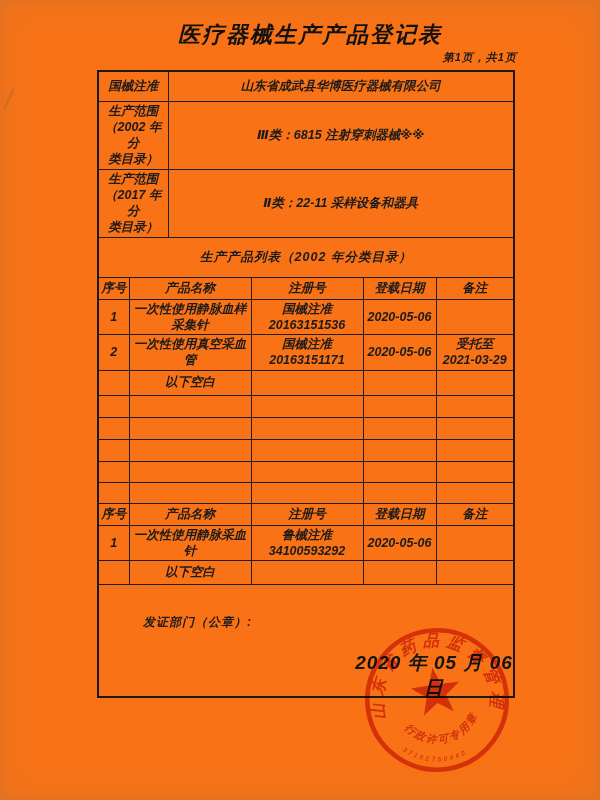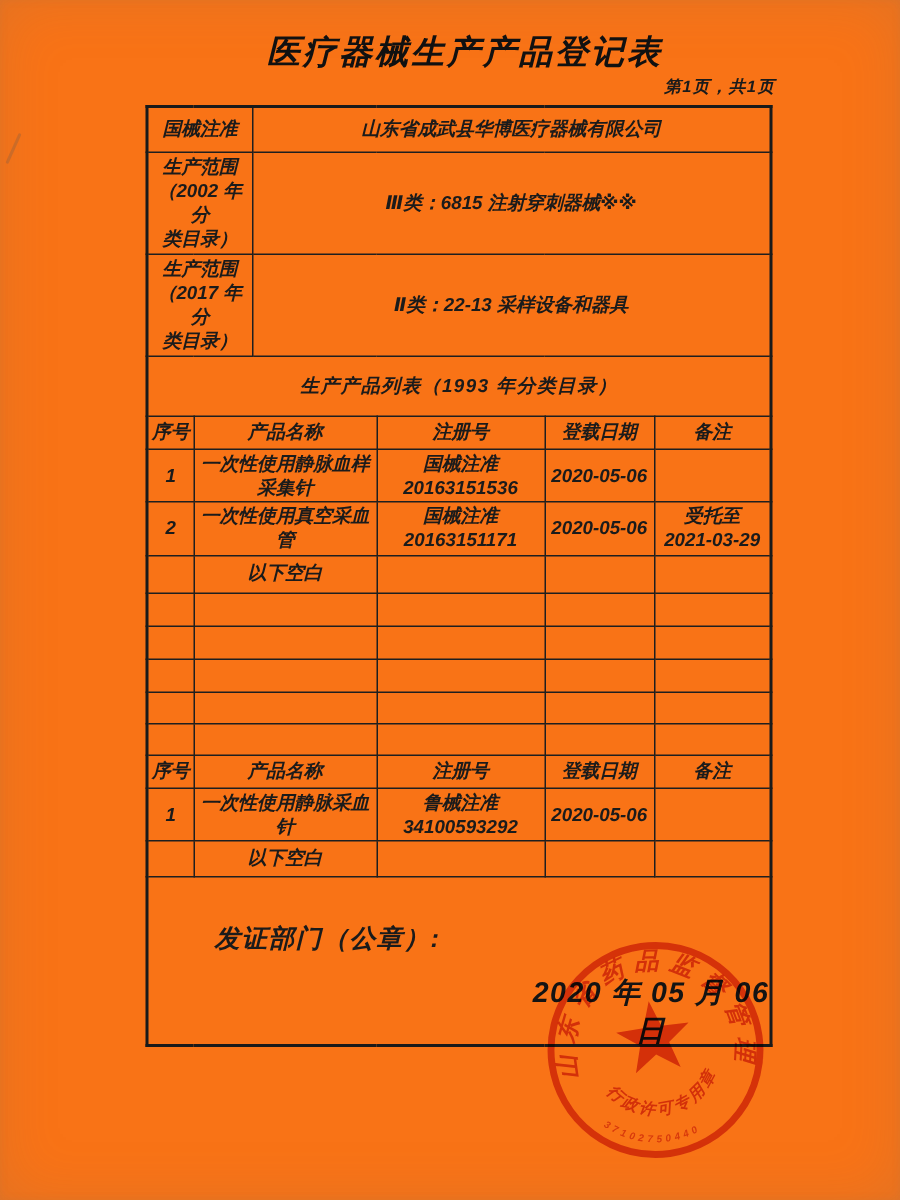--- a/index.html
+++ b/index.html
@@ -40,21 +40,21 @@
     text-align:center;vertical-align:middle;
     white-space:pre-line;line-height:1.3;
     overflow:hidden;
   }
   td.lbl{font-size:12.5px;line-height:1.25;}
   td.val{text-align:left;padding-left:9px;font-size:13px;margin-top:20px;}
   td.section{font-size:13.5px;letter-spacing:1px;}
   td.hdr{font-size:12.5px;}
   td.cell{font-size:12.5px;}
   td.footer-cell{position:relative;padding:0;}
-  .issuer{position:absolute;left:44px;top:30px;font-size:17px;letter-spacing:1px;}
+  .issuer{position:absolute;left:44px;top:30px;font-size:12px;letter-spacing:1px;}
   .issue-date{position:absolute;left:256px;top:66px;font-size:19px;letter-spacing:1px;color:#141414;}
   .stamp{
     position:absolute;left:353px;top:616px;width:168px;height:168px;
     mix-blend-mode:multiply;opacity:.93;
     transform:rotate(-8deg);
     pointer-events:none;
   }
   .stamp svg{display:block;width:100%;height:100%;}
 </style>
 </head>
@@ -85,25 +85,25 @@
       <tr style="height:45px">
         <td class="lbl" colspan="2">生产范围
 （2002 年分
 类目录）</td>
         <td class="val" colspan="4">Ⅲ类：6815 注射穿刺器械※※</td>
       </tr>
       <tr style="height:44px">
         <td class="lbl" colspan="2">生产范围
 （2017 年分
 类目录）</td>
-        <td class="val" colspan="4">Ⅱ类：22-13 采样设备和器具</td>
+        <td class="val" colspan="4">Ⅱ类：22-11 采样设备和器具</td>
       </tr>
 
       <tr style="height:40px">
-        <td class="section" colspan="6">生产产品列表（1993 年分类目录）</td>
+        <td class="section" colspan="6">生产产品列表（2002 年分类目录）</td>
       </tr>
       <tr style="height:22px">
         <td class="hdr">序号</td>
         <td class="hdr" colspan="2">产品名称</td>
         <td class="hdr">注册号</td>
         <td class="hdr">登载日期</td>
         <td class="hdr">备注</td>
       </tr>
       <tr style="height:29px">
         <td class="cell">1</td>

